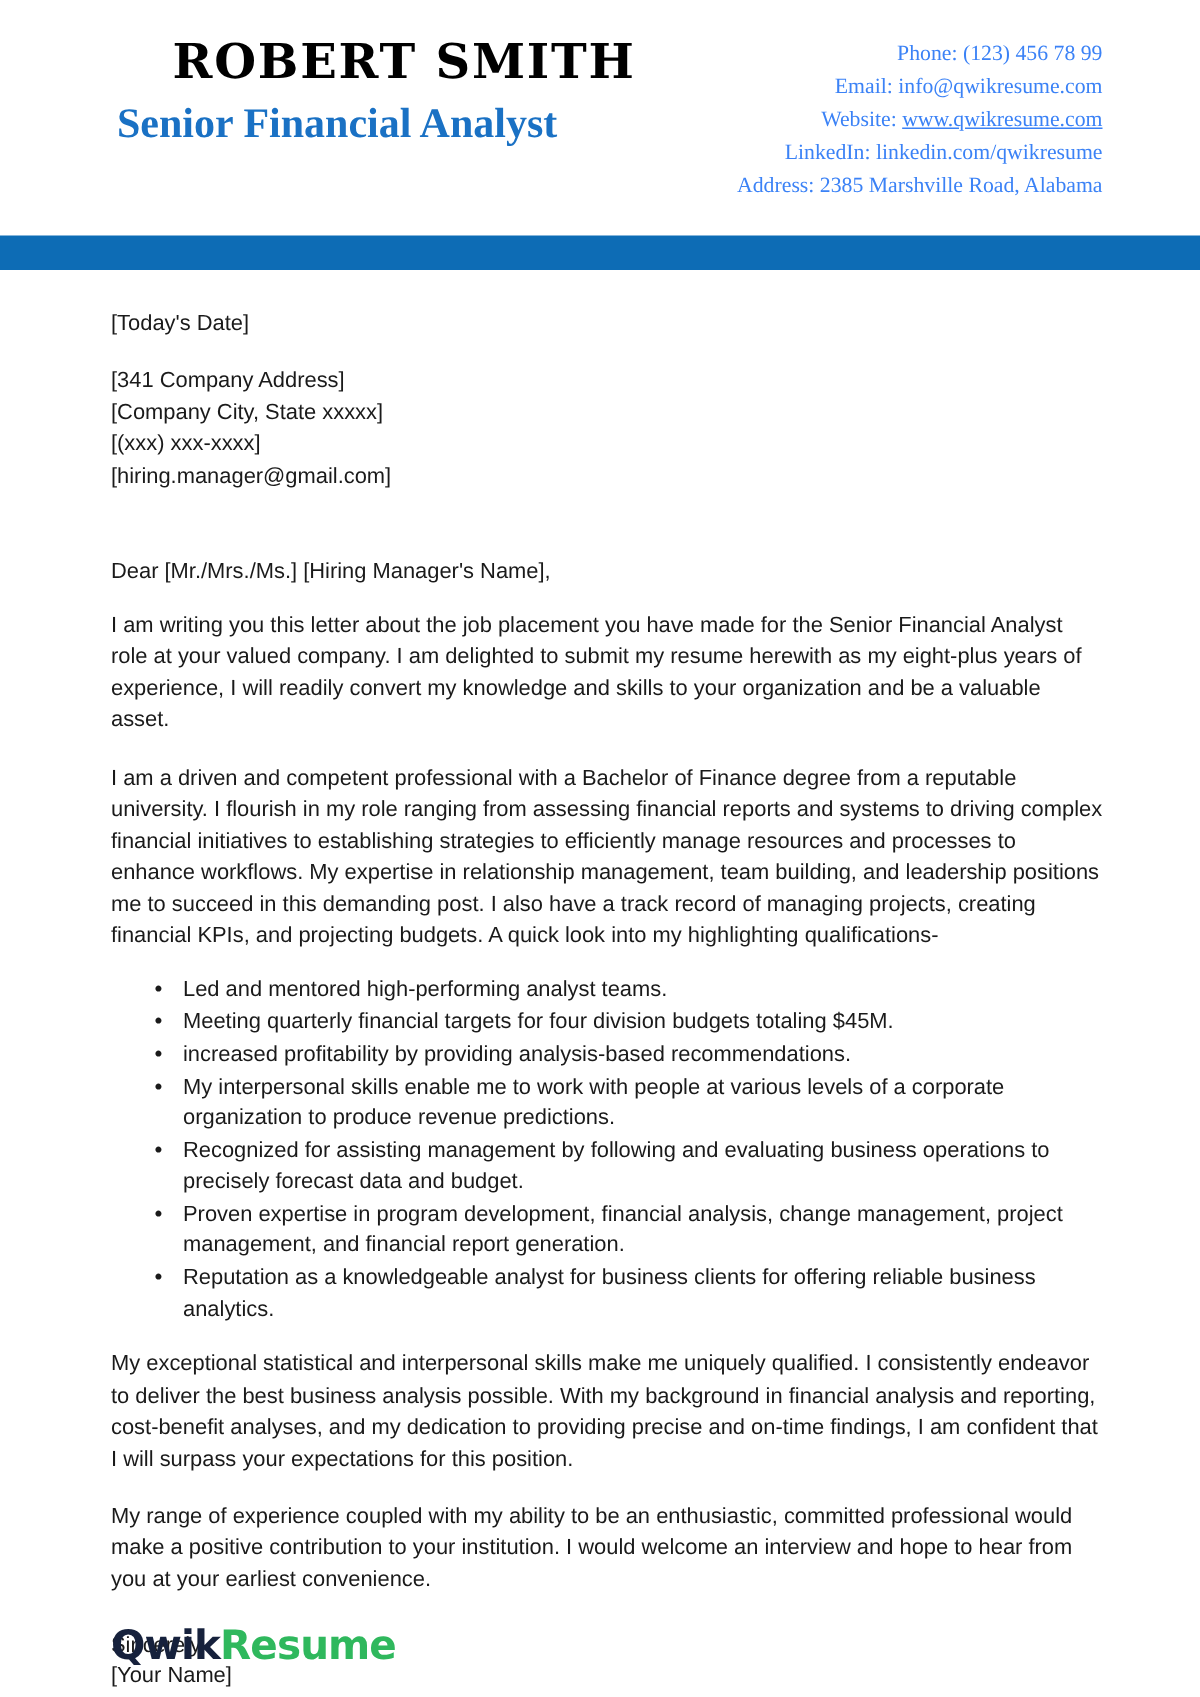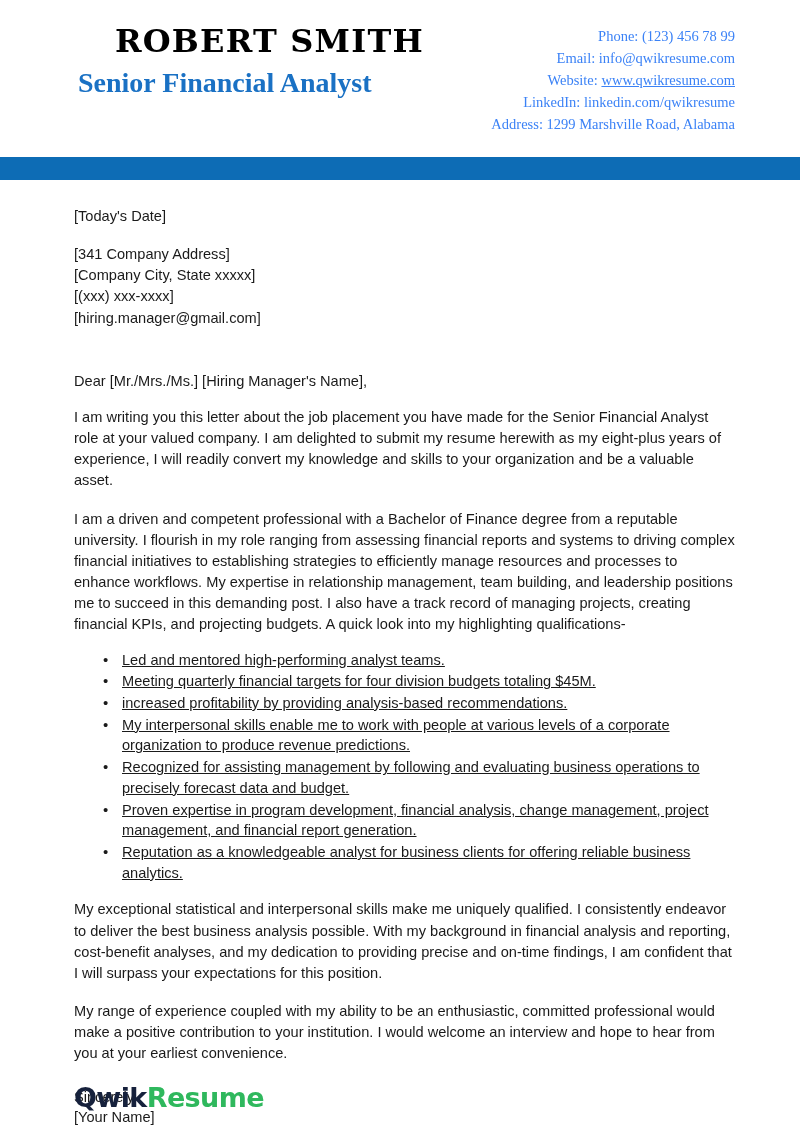--- a/index.html
+++ b/index.html
@@ -100,21 +100,20 @@
     margin: 0 0 17px 0;
     text-align: left;
   }
   .para.tight {
     margin-bottom: 14px;
   }
   .bullets {
     list-style: none;
     margin: 0 0 16px 0;
     padding: 0;
-    text-decoration: underline;
   }
   .bullets li {
     position: relative;
     padding-left: 48px;
     margin-bottom: 1px;
     line-height: 1.42;
   }
   .bullets li::before {
     content: "\2022";
     position: absolute;
@@ -171,21 +170,21 @@
   <div class="header">
     <div class="identity">
       <div class="full-name">ROBERT SMITH</div>
       <div class="job-title">Senior Financial Analyst</div>
     </div>
     <div class="contact-block">
       <div class="contact-line">Phone: (123) 456 78 99</div>
       <div class="contact-line">Email: info@qwikresume.com</div>
       <div class="contact-line"><span>Website: </span><span class="contact-link">www.qwikresume.com</span></div>
       <div class="contact-line">LinkedIn: linkedin.com/qwikresume</div>
-      <div class="contact-line wrap">Address: 1299 Marshville Road, Alabama</div>
+      <div class="contact-line wrap">Address: 2385 Marshville Road, Alabama</div>
     </div>
   </div>
 
   <div class="accent-bar"></div>
 
   <div class="letter">
 
     <div class="meta-date">[Today's Date]</div>
 
     <div class="recipient-block">

